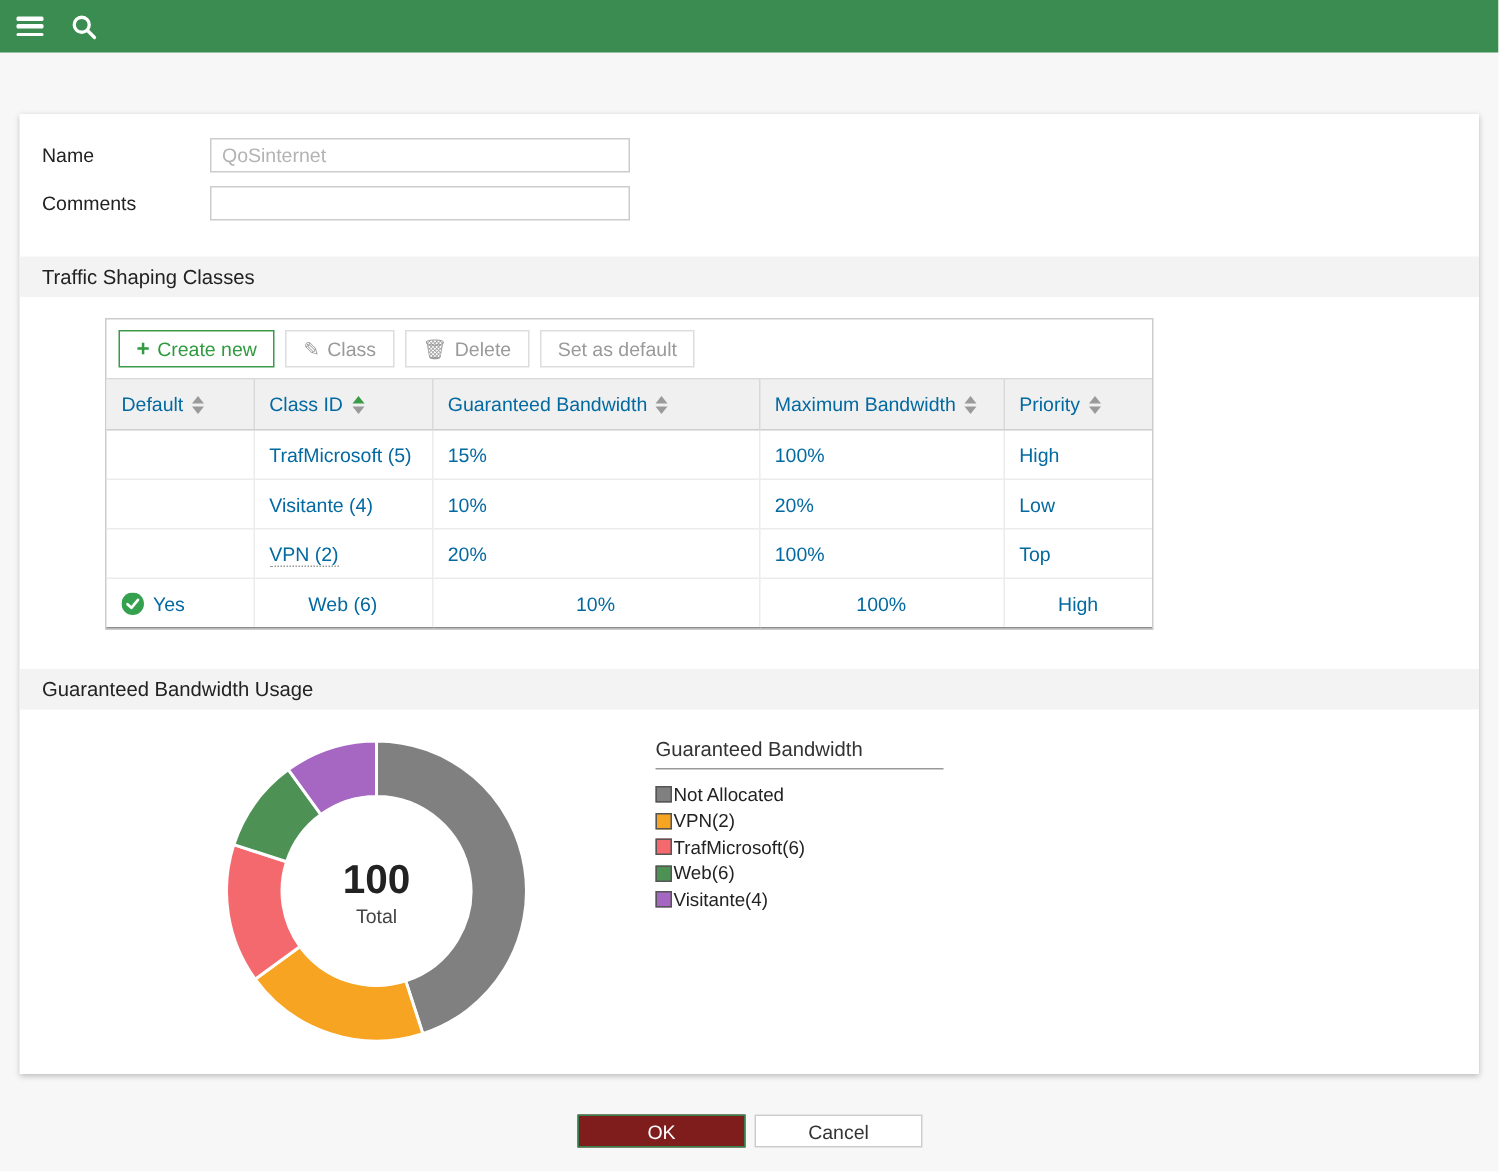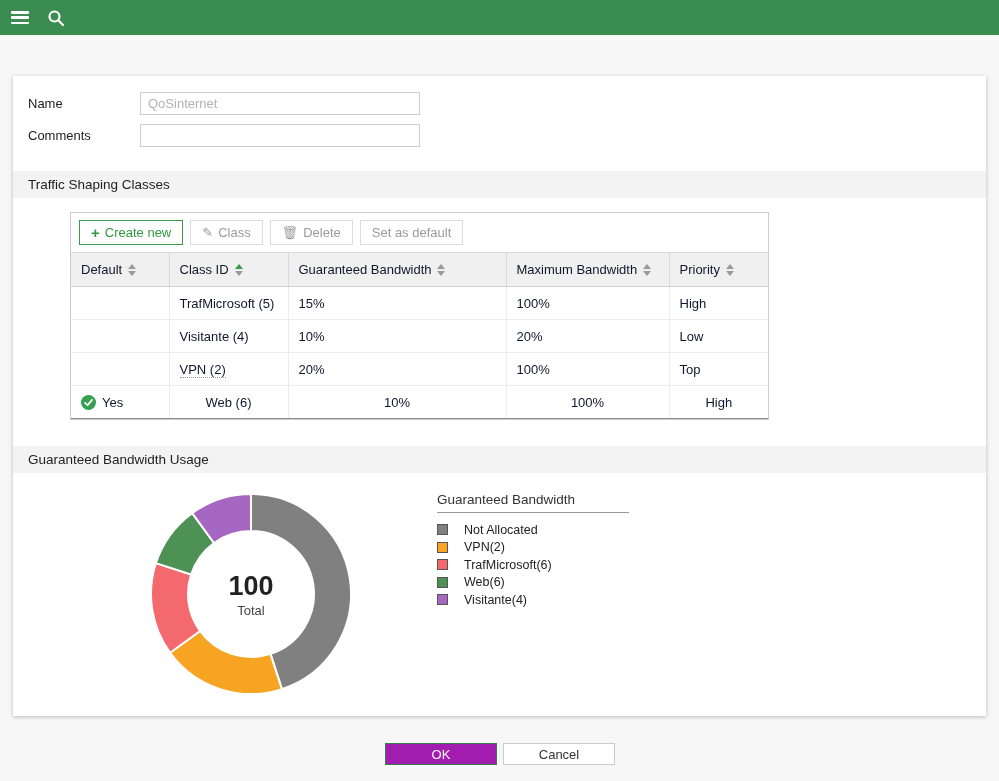--- a/index.html
+++ b/index.html
@@ -28,21 +28,21 @@
   .section-band span { margin-left:15px; font-size:13.5px; color:#222; }
 
   
   .table-wrap { position:absolute; left:57px; top:136px; width:699px; border:1px solid #ccc; background:#fff; }
   .toolbar { display:flex; align-items:center; padding:7px 8px; gap:7px; }
   .tb-btn { display:flex; align-items:center; gap:5px; border:1px solid #ddd; background:#fff; color:#9a9a9a; font-size:13px; padding:4px 11px; cursor:pointer; font-family:"Liberation Sans", sans-serif; }
   .tb-btn.primary { border-color:#3a9a47; color:#2f9a3f; }
   .tb-btn .plus { color:#2f9a3f; font-weight:bold; font-size:15px; line-height:10px; }
   .tb-icon { font-size:13px; color:#9a9a9a; }
 
-  table { border-collapse:collapse; width:100%; table-layout:fixed; font-size:13px; color:#0f172a; }
+  table { border-collapse:collapse; width:100%; table-layout:fixed; font-size:13px; color:#0369a1; }
   th { background:#f0f0f0; font-weight:normal; text-align:left; height:34px; padding:0 10px; border:1px solid #d9d9d9; border-bottom:1px solid #cfcfcf; cursor:pointer; }
   th:first-child, td:first-child { border-left:none; }
   th:last-child, td:last-child { border-right:none; }
   th { border-top:1px solid #d9d9d9; }
   td { height:33px; padding:0 10px; border:1px solid #ececec; border-top:none; }
   tr.last td { border-top:1px solid #b5b5b5; border-bottom:1px solid #8c8c8c;text-align:center; }
   .th-inner { display:flex; align-items:center; gap:6px; }
   .sort { display:inline-flex; flex-direction:column; gap:2px; }
   .sort i { display:block; width:0; height:0; border-left:4px solid transparent; border-right:4px solid transparent; }
   .sort .up { border-bottom:5px solid #9a9a9a; }
@@ -54,25 +54,25 @@
   
   .donut-wrap { position:absolute; left:137px; top:417px; width:202px; height:202px; }
   .donut-wrap svg { position:absolute; left:0; top:0; }
   .donut-center { position:absolute; inset:0; display:flex; flex-direction:column; align-items:center; justify-content:center; }
   .donut-center .big { font-size:27px; font-weight:bold; color:#222; }
   .donut-center .small { font-size:13px; color:#444; margin-top:1px; }
 
   .legend { position:absolute; left:424px; top:416px; width:192px; }
   .legend-title { font-size:13.5px; color:#333; padding-bottom:5px; border-bottom:1px solid #999; }
   .legend-items { margin-top:8px; list-style:none; }
-  .legend-items li { display:flex; align-items:center; gap:16px; height:17.5px; font-size:12.5px; color:#222; }
+  .legend-items li { display:flex; align-items:center; gap:1px; height:17.5px; font-size:12.5px; color:#222; }
   .legend-swatch { width:11px; height:11px; border:1px solid #555; flex:0 0 auto; }
 
   
-  .btn-ok { position:absolute; left:385px; top:743px; width:112px; height:22px; background:#a21caf; border:1px solid #35804a; color:#fff; font-size:13px; cursor:pointer; font-family:"Liberation Sans", sans-serif; }
+  .btn-ok { position:absolute; left:385px; top:743px; width:112px; height:22px; background:#7f1d1d; border:1px solid #35804a; color:#fff; font-size:13px; cursor:pointer; font-family:"Liberation Sans", sans-serif; }
   .btn-cancel { position:absolute; left:503px; top:743px; width:112px; height:22px; background:#fff; border:1px solid #ccc; color:#333; font-size:13px; cursor:pointer; font-family:"Liberation Sans", sans-serif; }
 </style>
 </head>
 <body>
 
 <div class="screen">
 
   <div class="navbar">
     <div class="hamburger">
         <div></div>

